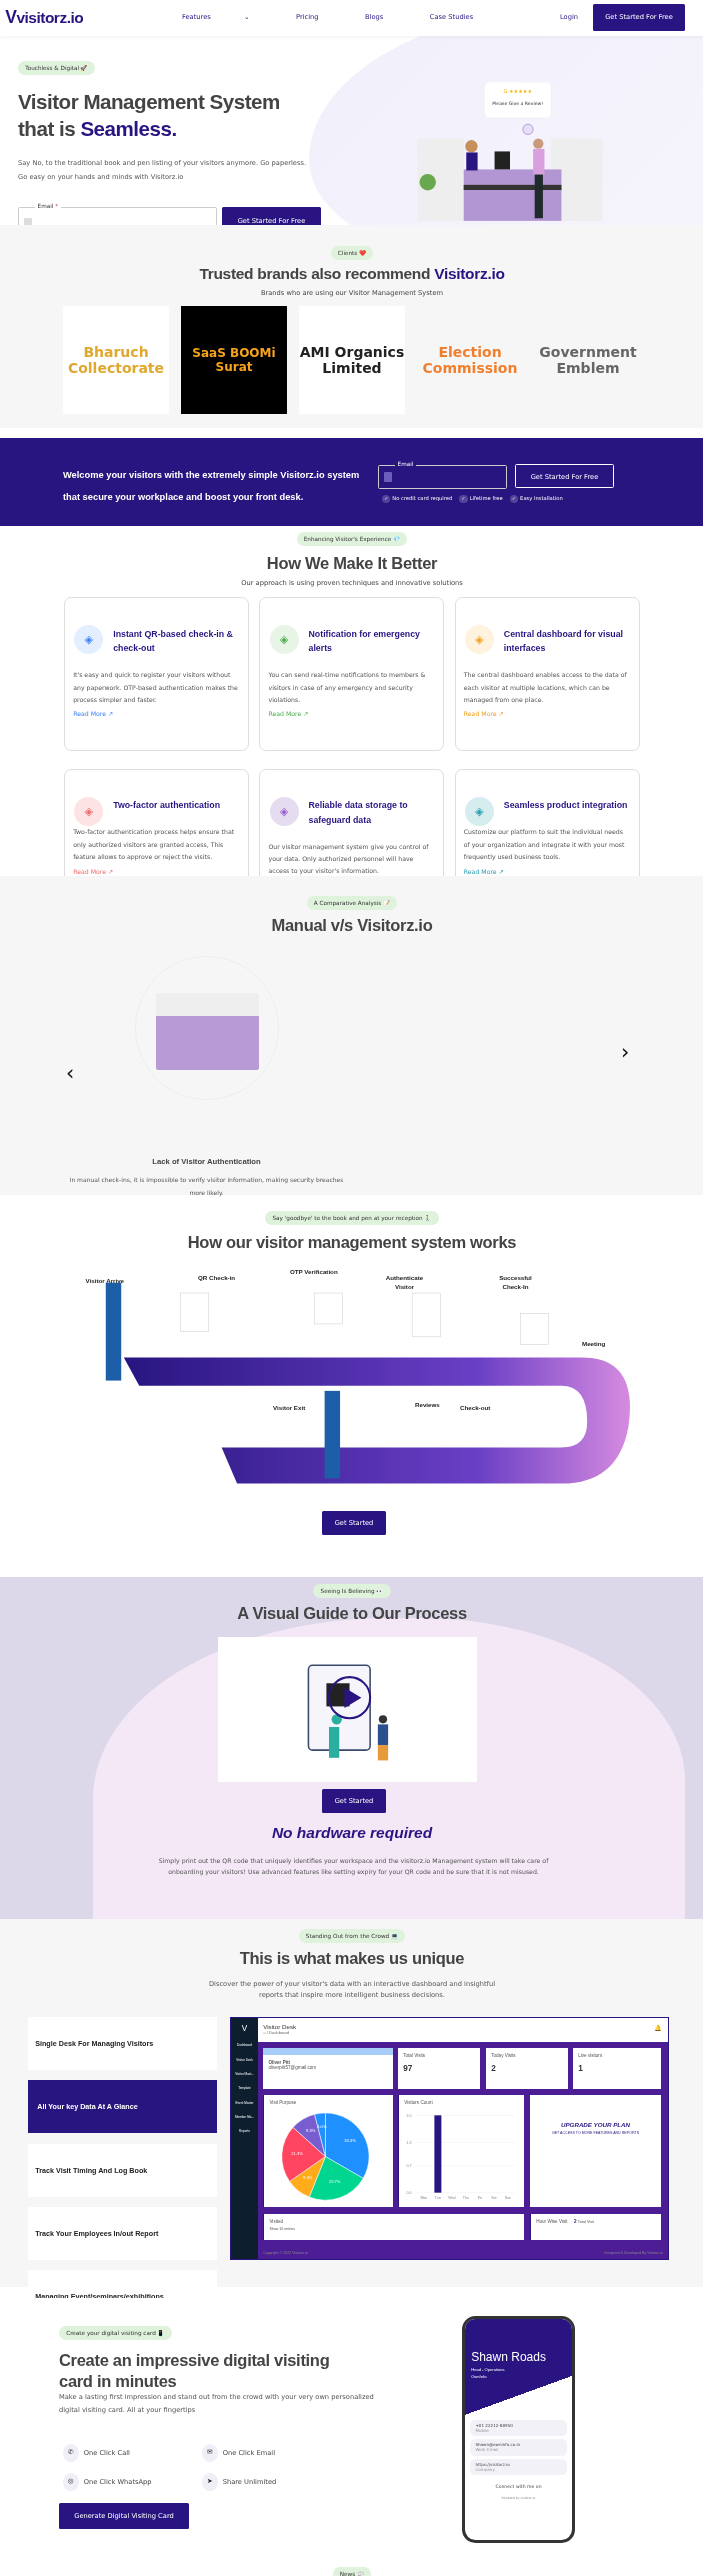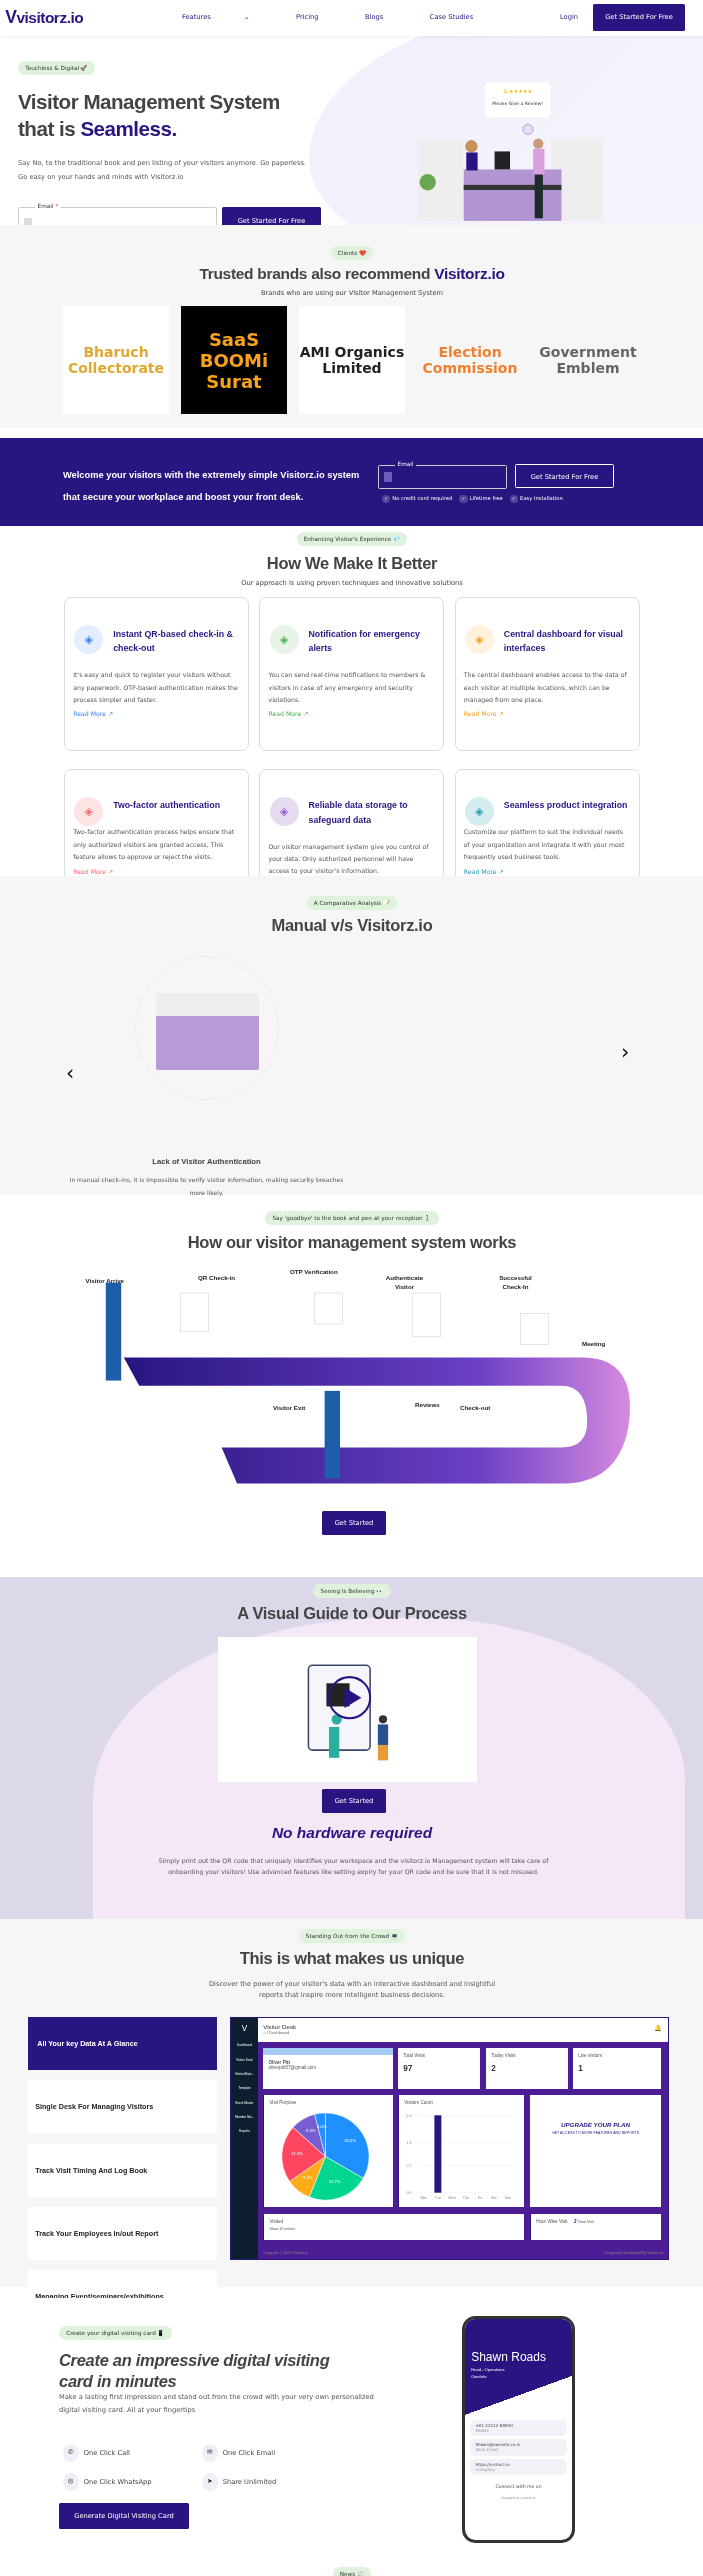--- a/index.html
+++ b/index.html
@@ -111,21 +111,21 @@
   .dside div { margin-top: 10.3px; }
   .dmain { position:absolute; left:27px; top:0; right:0; bottom:0; background:#4c1d95; }
   .dtop { height: 40px; background:#fff; padding: 11.3px 8.2px; font-size: 6.2px; color:#333; }
   .dtop small { display:block; font-size: 4.1px; color:#666; }
   .dbox { position:absolute; background:#fff; font-size: 4.6px; color:#555; padding: 5.2px; }
   .dbox .n { font-size: 8.2px; color:#333; margin-top: 6.2px; font-weight: 700; }
 
   
   #vcard { top: 2298px; height: 258px; background: #fff; }
   #vcard .pill { position:absolute; left: 59px; top: 28px; }
-  #vcard h2 { position:absolute; left: 59px; top: 52px; font-family: "Liberation Sans", sans-serif; font-size: 16.5px; line-height: 20.6px; color:#444; letter-spacing: -0.3px; font-style: italic; }
+  #vcard h2 { position:absolute; left: 59px; top: 52px; font-family: "Liberation Sans", sans-serif; font-size: 16.5px; line-height: 20.6px; color:#444; letter-spacing: -0.3px; }
   #vcard .sub { position:absolute; left: 59px; top: 93px; width: 319px; line-height: 13.4px; color:#555; }
   .feat { position:absolute; display:flex; align-items:center; gap: 5.2px; font-size: 6.7px; color:#444; }
   .feat i { display:inline-block; width: 15.5px; height: 17.5px; border-radius: 50%; background: #f0eff7; text-align:center; line-height: 17.5px; font-style: normal; font-size: 6.7px; color:#222; }
   #vcard-btn { position:absolute; left: 59px; top: 205px; width: 130px; height: 26px; line-height: 26px; }
   #phone { position:absolute; left: 462px; top: 18px; width: 113px; height: 227px; border: 3.1px solid #333; border-radius: 13.4px; background: #fff; overflow:hidden; }
   #phone .top { height: 98px; background: linear-gradient(160deg,#2a1482 70%, #fff 70%); color:#fff; padding: 31px 6.2px 0; font-family: "Liberation Sans", sans-serif; }
 
   
   #news { top: 2555px; height: 131px; background: #fff; }
   #news .pill { margin-top: 12.4px; }
@@ -174,21 +174,21 @@
     <circle cx="225" cy="92" r="10" fill="#e8def5" stroke="#7c5fc4"></circle>
   </svg>
 </div>
 
 <div id="clients" class="sec center">
   <span class="pill">Clients ❤️</span>
   <div class="h2"><span>Trusted brands also recommend </span><span class="accent">Visitorz.io</span></div>
   <div class="sub">Brands who are using our Visitor Management System</div>
   <div class="logos">
     <div class="logo-tile" style="color:#e0a82e">Bharuch Collectorate</div>
-    <div class="logo-tile" style="background:#000;color:#f7a21b;font-size:18px">SaaS BOOMi Surat</div>
+    <div class="logo-tile" style="background:#000;color:#f7a21b;font-size:12px">SaaS BOOMi Surat</div>
     <div class="logo-tile" style="color:#222">AMI Organics Limited</div>
     <div class="logo-tile" style="background:transparent;color:#f08030">Election Commission</div>
     <div class="logo-tile" style="background:transparent;color:#666">Government Emblem</div>
     <div class="logo-tile" style="background:transparent;color:#0a7a3c">Green Group Since 1983</div>
     <div class="logo-tile" style="background:#3e9b88;color:#fff;font-size:11.3px">IIA-IIID Showcase Infinity 2</div>
     <div class="logo-tile" style="background:#eee;color:#333;letter-spacing:3.1px;font-weight:normal;font-family:'Liberation Serif',serif">PERENNIALS</div>
     <div class="logo-tile" style="color:#111;font-size:13.4px;font-style:italic;height:89px">Easysell</div>
   </div>
 </div>
 
@@ -318,22 +318,22 @@
   <span id="visual-btn" class="btn" style="top:212px">Get Started</span>
   <div id="nohw" style="top:247px">No hardware required</div>
   <div id="nohw-p" style="top:278px">Simply print out the QR code that uniquely identifies your workspace and the visitorz.io Management system will take care of onboarding your visitors! Use advanced features like setting expiry for your QR code and be sure that it is not misused.</div>
 </div>
 
 <div id="unique" class="sec center">
   <span class="pill">Standing Out from the Crowd 💻</span>
   <div class="h2">This is what makes us unique</div>
   <div class="sub">Discover the power of your visitor's data with an interactive dashboard and insightful reports that inspire more intelligent business decisions.</div>
   <div class="ulist" id="ulist" style="top:98px;text-align:left">
+      <div class="uitem">Single Desk For Managing Visitors</div>
       <div class="uitem active">All Your key Data At A Glance</div>
-      <div class="uitem">Single Desk For Managing Visitors</div>
       <div class="uitem">Track Visit Timing And Log Book</div>
       <div class="uitem">Track Your Employees In/out Report</div>
       <div class="uitem">Managing Event/seminars/exhibitions</div>
       <div class="uitem">Workspace Permissions Management</div>
     </div>
   <div id="dash" style="top:98px;height:243px;text-align:left">
     <div class="dside">
       <div style="font-size:8.2px;margin-top:6.2px">V</div>
       <div id="dside-items">
           <div>Dashboard</div>

